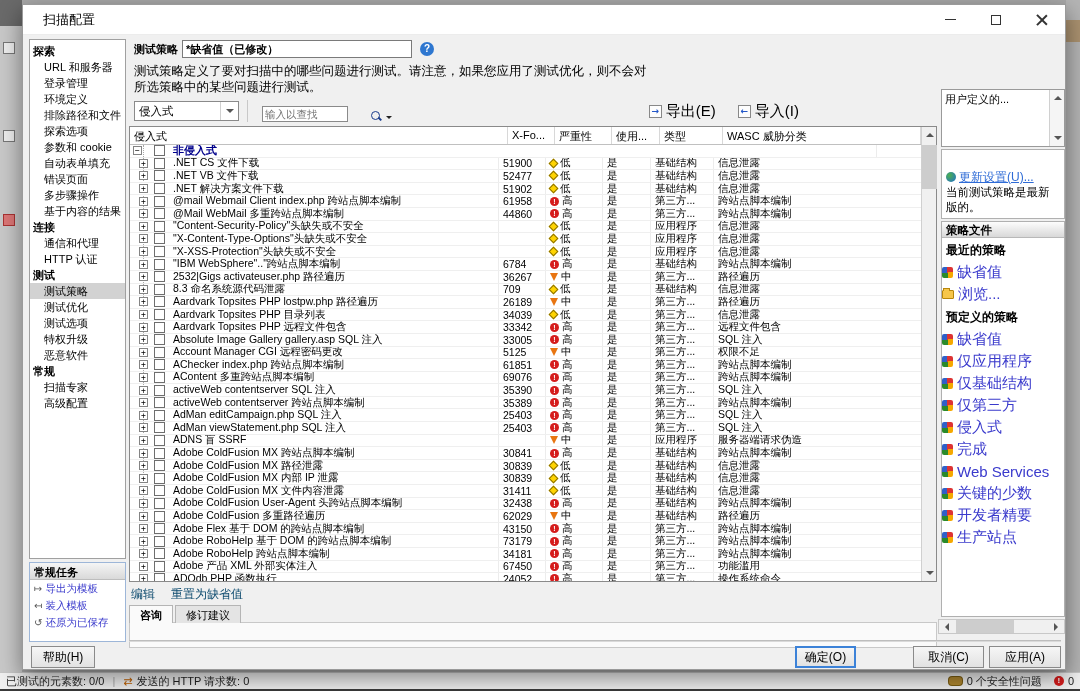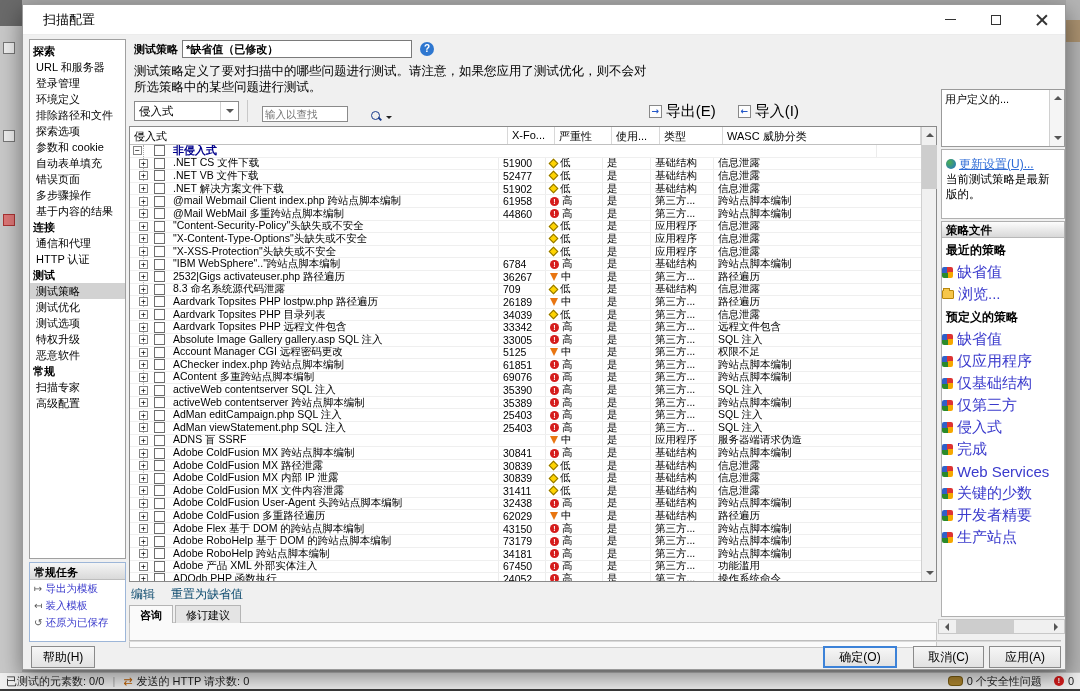--- a/index.html
+++ b/index.html
@@ -25,21 +25,21 @@
 .win-controls{margin-left:auto;display:flex;height:30px}
 .win-btn{width:46px;height:30px;display:flex;align-items:center;justify-content:center}
 .ic-min{width:11px;height:1px;background:#333}
 .ic-max{width:10px;height:10px;border:1px solid #333}
 .ic-close{position:relative;width:12px;height:12px}
 .ic-close::before,.ic-close::after{content:"";position:absolute;left:5px;top:-1px;width:1.5px;height:14px;background:#333}
 .ic-close::before{transform:rotate(45deg)}.ic-close::after{transform:rotate(-45deg)}
 
 .nav-box{position:absolute;left:6px;top:34px;width:97px;height:520px;background:#fff;border:1px solid #a0a0a0;font-size:11px;overflow:hidden;padding-top:3px}
 .nav-sec{font-weight:bold;padding:1px 3px;line-height:14px}
-.nav-item{padding:1px 2px 1px 6px;line-height:14px;cursor:default;white-space:nowrap}
+.nav-item{padding:1px 2px 1px 14px;line-height:14px;cursor:default;white-space:nowrap}
 .nav-item.selected{background:#d2d2d2}
 .tasks-box{position:absolute;left:6px;top:557px;width:97px;height:80px;background:#fff;border:1px solid #9db6d8}
 .tasks-head{height:17px;background:linear-gradient(#f5f5f5,#d9d9d9);border-bottom:1px solid #bdbdbd;font-weight:bold;font-size:11px;padding:2px 4px}
 .task-link{display:flex;align-items:center;color:#3a3acc;font-size:10.5px;line-height:17px;padding-left:4px;white-space:nowrap;cursor:pointer}
 .task-link .t-ic{margin-right:3px;font-size:10px;color:#555}
 .help-btn{position:absolute;left:8px;top:641px;width:64px;height:22px;background:linear-gradient(#f6f6f6,#e2e2e2);border:1px solid #8a8a8a;font-size:12px;text-align:center;line-height:20px}
 
 .center{position:absolute;left:106px;top:34px;width:808px}
 .policy-row{display:flex;align-items:center;height:20px}
 .policy-label{font-weight:bold;font-size:11px;width:53px;padding-left:5px}
@@ -97,39 +97,39 @@
 .editbar{display:flex;gap:16px;margin-top:4px;font-size:12px;color:#0c4a6e;padding-left:2px}
 .tabs{display:flex;margin-top:2px;height:18px;font-size:11px}
 .tab{padding:2px 10px;border:1px solid #b5b5b5;border-bottom:none;background:#e4e4e4;margin-right:2px}
 .tab.active{background:#fafafa;font-weight:bold}
 .tabcontent{height:26px;background:#fafafa;border:1px solid #c8c8c8;margin-top:-1px}
 
 .rightcol{position:absolute;left:918px;top:34px;width:124px}
 .userdef-box{position:absolute;top:50px;left:0;width:124px;height:58px;background:#fff;border:1px solid #9a9a9a;font-size:11px;display:flex}
 .userdef-box .txt{flex:1;padding:2px 3px}
 .mini-scroll{width:15px;border-left:1px solid #d0d0d0;position:relative;background:#f5f5f5}
-.update-box{position:absolute;top:110px;left:0;width:124px;height:70px;background:#fff;border:1px solid #b0b0b0;padding:7px 4px;font-size:11.5px;line-height:15px}
+.update-box{position:absolute;top:110px;left:0;width:124px;height:70px;background:#fff;border:1px solid #b0b0b0;padding:20px 4px;font-size:11.5px;line-height:15px}
 .update-link{color:#2e6bd6;text-decoration:underline;font-size:12px;display:inline}
 .globe-icon{display:inline-block;width:10px;height:10px;border-radius:50%;background:radial-gradient(circle at 35% 35%,#4caf50,#1f6fd0);margin-right:3px;vertical-align:-1px}
 .policy-panel{position:absolute;top:182px;left:0;width:124px;height:396px;background:#fff;border:1px solid #b0b0b0;overflow:hidden}
 .pf-head{height:16px;background:linear-gradient(#fdfdfd,#d8d8d8);border-bottom:1px solid #b8b8b8;font-weight:bold;font-size:11.5px;padding:1px 4px}
 .pf-sub{font-weight:bold;font-size:12px;padding:4px 4px 2px 4px}
 .pol-link{display:flex;align-items:center;color:#3a3acc;font-size:15px;height:22px;cursor:pointer;white-space:nowrap}
 .pinwheel-icon{width:11px;height:11px;border-radius:2px;background:conic-gradient(#d33 0 90deg,#f5a800 90deg 180deg,#2a8a2a 180deg 270deg,#3060c8 270deg 360deg);margin-right:4px;flex:none}
 .folder-icon{width:12px;height:9px;background:#f6c64a;border:1px solid #b8860b;border-radius:1px;margin-right:4px;flex:none;position:relative}
 .folder-icon::before{content:"";position:absolute;left:0;top:-3px;width:5px;height:2px;background:#f6c64a;border:1px solid #b8860b;border-bottom:none}
 .hscroll{position:absolute;top:580px;left:-3px;width:127px;height:15px;background:#f0f0f0;border:1px solid #c8c8c8;display:flex;align-items:center}
 .hs-btn{width:15px;height:13px;display:flex;align-items:center;justify-content:center}
 .tri-left{width:0;height:0;border:4px solid transparent;border-right-color:#555;margin-right:3px}
 .tri-right{width:0;height:0;border:4px solid transparent;border-left-color:#555;margin-left:3px}
 .hs-thumb{width:58px;height:13px;background:#cdcdcd;margin-left:2px}
 
 .bottom-sep{position:absolute;left:106px;right:4px;top:636px;border-top:1px solid #d9d9d9;box-shadow:0 -1px 0 #bdbdbd}
 .btn{position:absolute;top:641px;height:22px;background:linear-gradient(#f6f6f6,#e2e2e2);border:1px solid #8a8a8a;font-size:12px;text-align:center;line-height:20px}
-.btn.ok{left:800px;width:74px;border:2px solid #3c82d8;line-height:18px}
+.btn.ok{left:772px;width:61px;border:2px solid #3c82d8;line-height:18px}
 .btn.cancel{left:890px;width:71px}
 .btn.apply{left:966px;width:72px}
 </style>
 </head>
 <body>
 
 <div class="backdrop-left">
   <div class="corner"></div>
   <div class="bd-ic" style="top:42px"></div>
   <div class="bd-ic" style="top:130px"></div>

